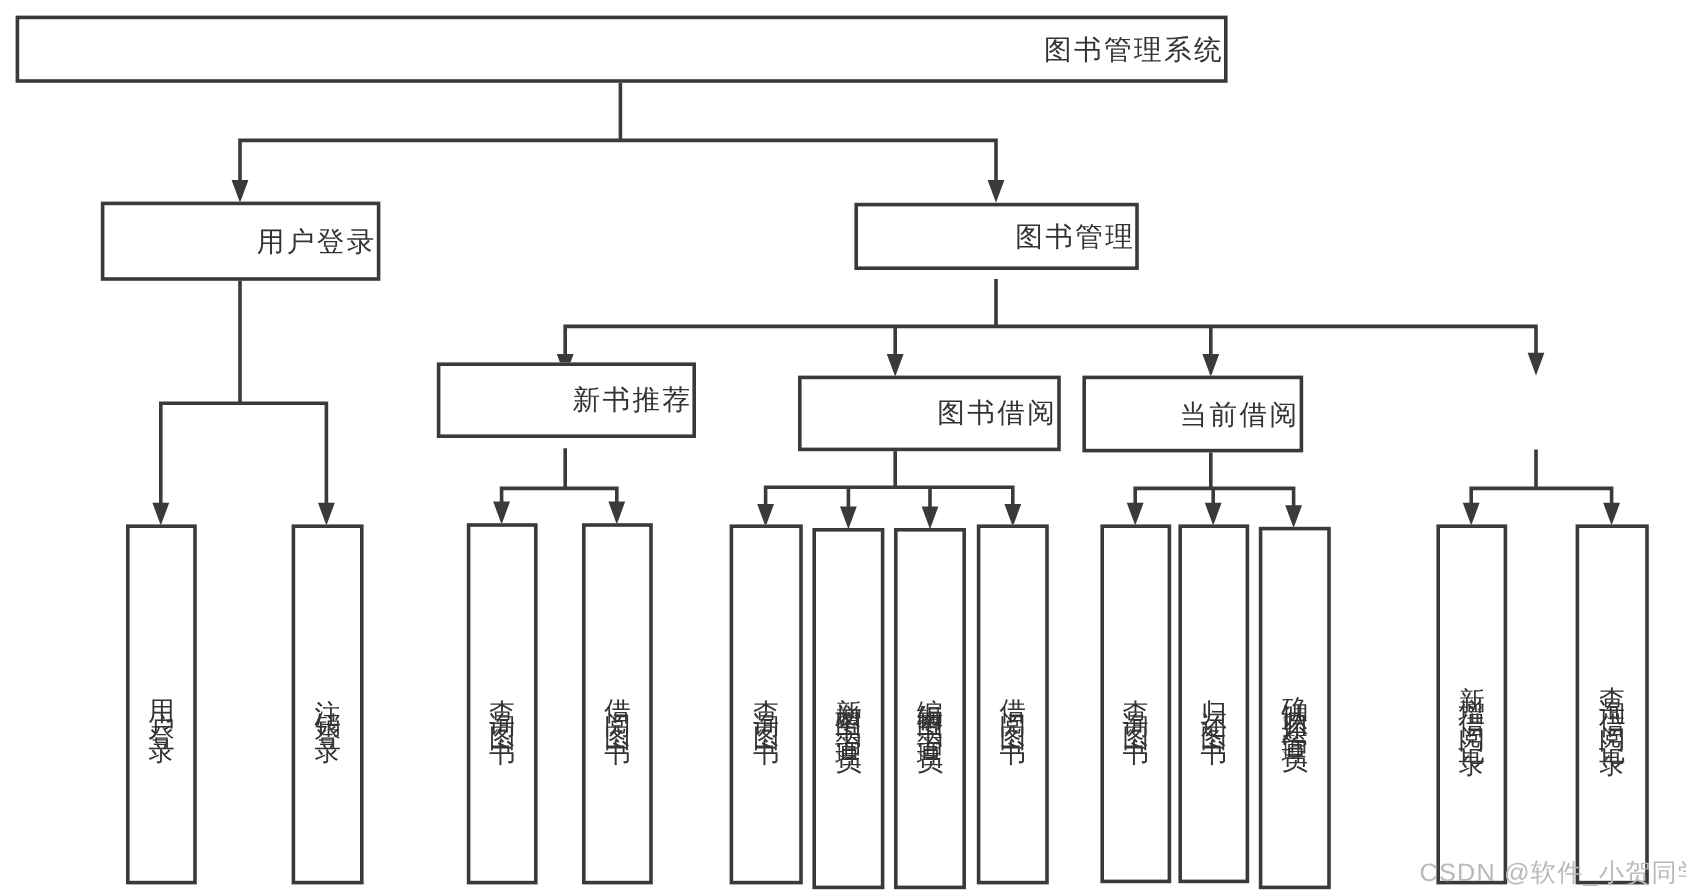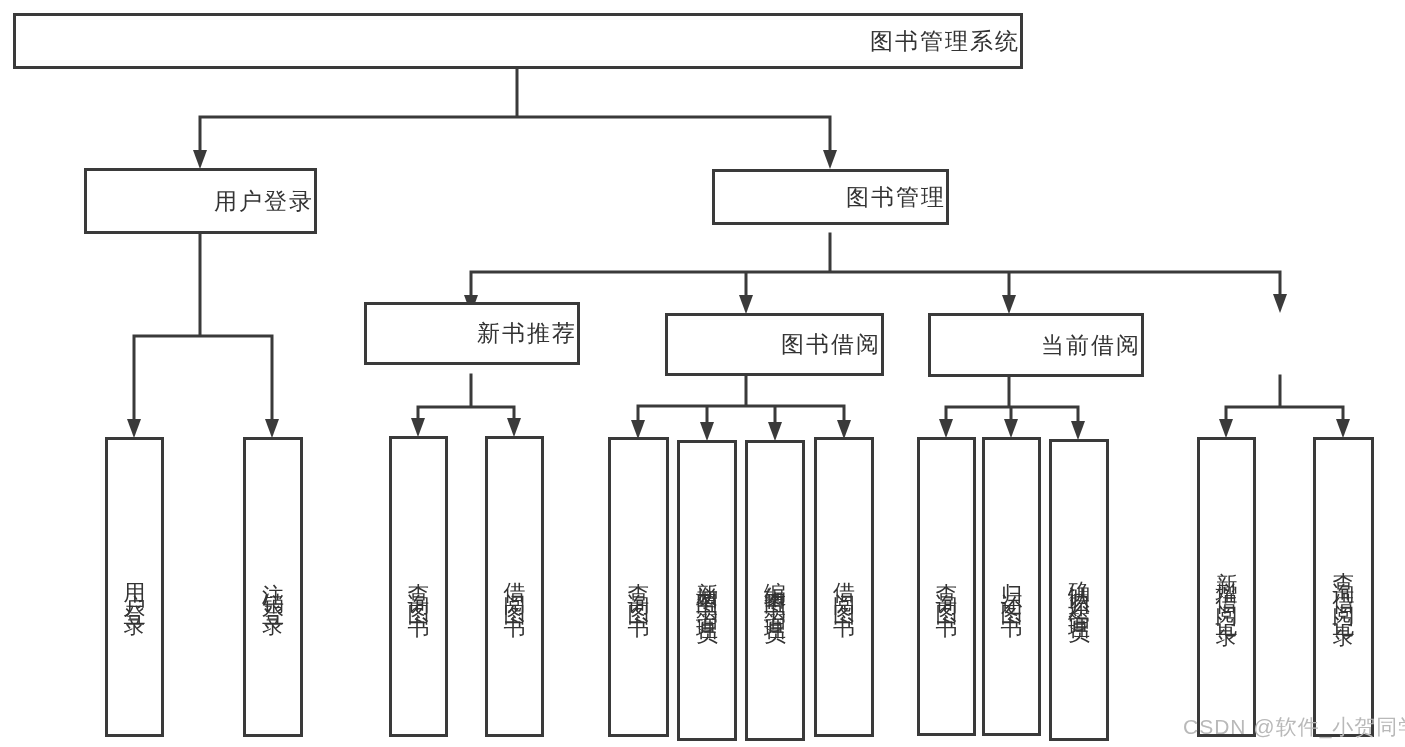--- a/index.html
+++ b/index.html
@@ -130,21 +130,21 @@
   <div class="hbox" style="left:712px; top:169px; width:237px; height:56px;">
     <span>图书管理</span>
   </div>
 
   <div class="hbox" style="left:364px; top:302px; width:216px; height:63px;">
     <span>新书推荐</span>
   </div>
   <div class="hbox" style="left:637px; top:313px; width:219px; height:63px;margin-left:28px;">
     <span>图书借阅</span>
   </div>
-  <div class="hbox" style="left:928px; top:313px; width:216px; height:64px;">
+  <div class="hbox" style="left:902px; top:313px; width:184px; height:64px;">
     <span>当前借阅</span>
   </div>
 
   <div class="vbox" style="left:105px; top:437px; width:59px; height:300px;">
     <span class="vtext">用户登录</span>
   </div>
   <div class="vbox" style="left:243px; top:437px; width:60px; height:300px;">
     <span class="vtext">注销登录</span>
   </div>
 

